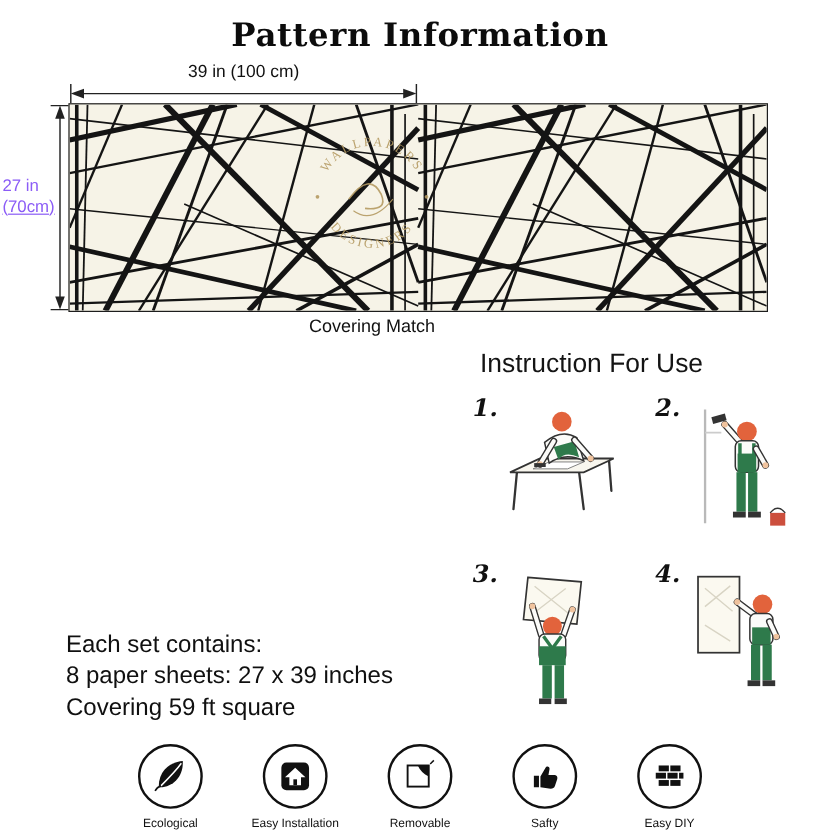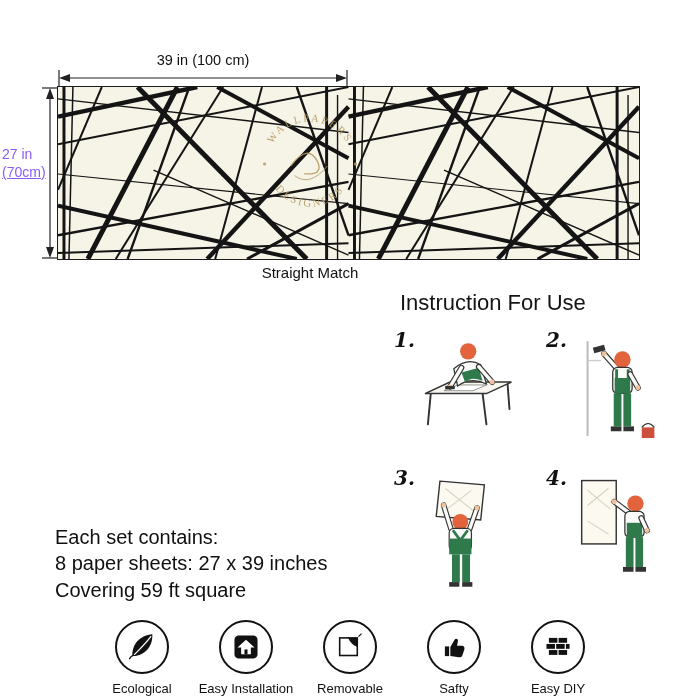--- a/index.html
+++ b/index.html
@@ -65,27 +65,28 @@
     position:absolute; left:92px; top:620px; width:516px;
     display:flex; justify-content:space-between;
   }
   .feature { width:100px; text-align:center; }
   .feature-circle {
     width:54px; height:54px; border:2.5px solid #111; border-radius:50%;
     margin:0 auto 7px auto; display:flex; align-items:center; justify-content:center;
     background:#fff;
   }
   .feature-circle svg { width:34px; height:34px; display:block; }
-  .feature-label { font-size:13px; color:#111; }
+  .feature-label { font-size:10px; color:#111; }
 </style>
 </head>
 <body>
 
 <div class="page">
 
+  <div class="page-title">Pattern Information</div>
 
   <div class="dim-width-label">39 in (100 cm)</div>
   <svg class="dim-h" viewBox="0 0 292 16" preserveAspectRatio="none">
     <g stroke="#222" stroke-width="1.2">
       <path d="M2 0 V16"></path>
         <path d="M290 0 V16"></path>
       <line x1="6" y1="8" x2="286" y2="8"></line>
     </g>
     <polygon points="2,8 13,4 13,12" fill="#222"></polygon>
     <polygon points="290,8 279,4 279,12" fill="#222"></polygon>
@@ -145,21 +146,21 @@
       <text><textPath href="#wm-bottom" startOffset="50%" text-anchor="middle">DESIGNERS</textPath></text>
     </g>
     <g stroke="#b59b63" fill="none" stroke-width="1.4">
       <path d="M40 62 Q58 38 68 58 Q74 72 54 70"></path>
       <path d="M44 72 Q60 84 78 62" stroke-width="1"></path>
     </g>
     <circle cx="13" cy="60" r="1.6" fill="#b59b63"></circle>
     <circle cx="107" cy="60" r="1.6" fill="#b59b63"></circle>
   </svg>
 
-  <div class="match-label">Straight Match</div>
+  <div class="match-label">Covering Match</div>
 
   <div class="instr-title">Instruction For Use</div>
 
   <div class="steps">
 
     <div class="step">
       <span class="step-num">1.</span>
       <svg width="118" height="96" viewBox="0 0 120 100">
         <g stroke="#333" stroke-width="2" stroke-linecap="round">
           <path d="M16 60 L13 92"></path>

